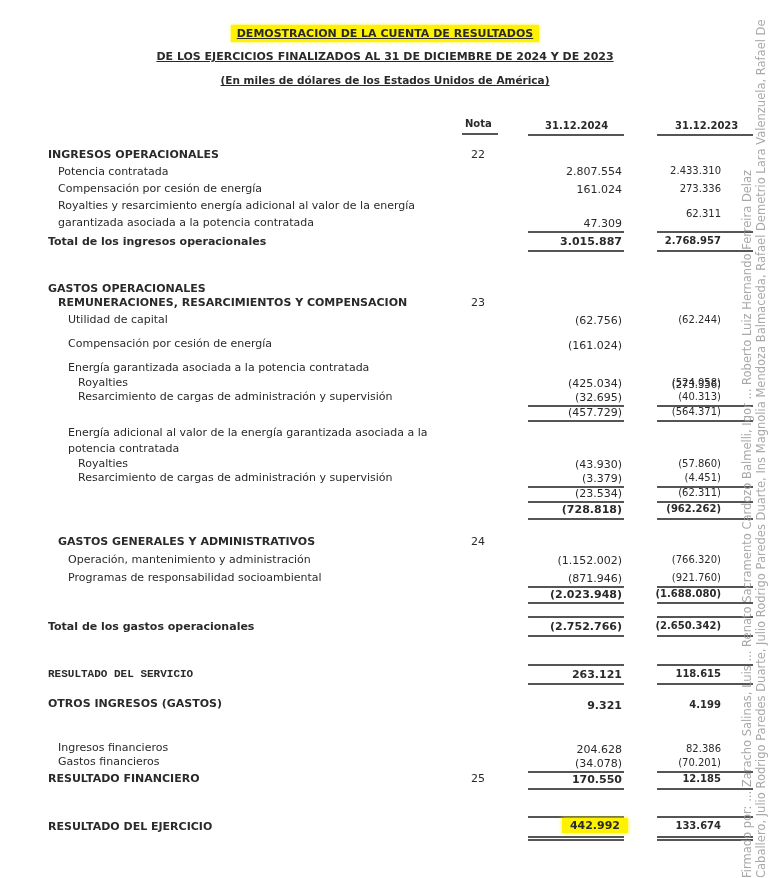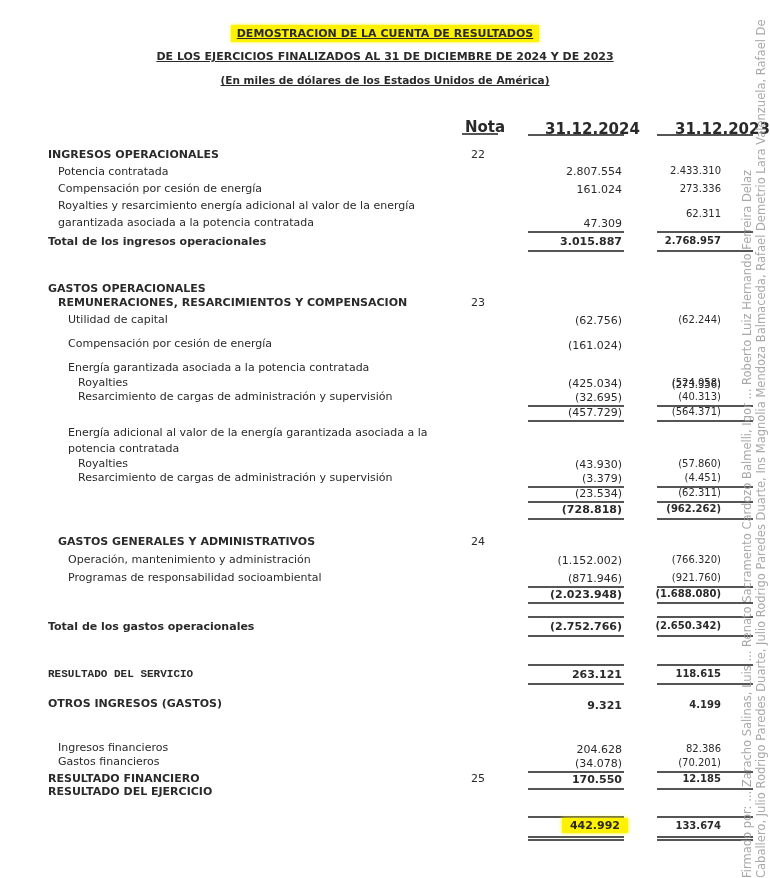--- a/index.html
+++ b/index.html
@@ -6,21 +6,21 @@
   body {
     width:770px; height:878px; background:#ffffff; position:relative; overflow:hidden;
     font-family:"DejaVu Sans", sans-serif; color:#2a2a2a;
   }
   .abs { position:absolute; white-space:nowrap; }
   .title-block { position:absolute; left:0; width:770px; text-align:center; }
   .t1 { top:27px; font-size:11px; font-weight:bold; }
   .t1 span { background:#fff200; padding:2px 6px; text-decoration:underline; box-shadow:0 0 3px #fff200; }
   .t2 { top:50px; font-size:11px; font-weight:bold; text-decoration:underline; }
   .t3 { top:74px; font-size:10.5px; font-weight:bold; text-decoration:underline; }
-  .hdr { font-size:15px; font-weight:bold; }
+  .hdr { font-size:10px; font-weight:bold; }
   .lbl { font-size:11px; left:48px; }
   .b { font-weight:bold; }
   .ind1 { left:58px; }
   .ind2 { left:68px; }
   .ind3 { left:78px; }
   .nota { left:471px; font-size:11px; }
   .v24 { right:148px; font-size:11px; text-align:right; }
   .v23 { right:49px; font-size:10px; text-align:right; }
   .line { position:absolute; height:1.5px; background:#555; }
   .c24 { left:528px; width:96px; }
@@ -160,21 +160,21 @@
 <div class="line c23" style="top:771px;"></div>
 <div class="abs lbl b" style="top:772px;">RESULTADO FINANCIERO</div>
 <div class="abs nota" style="top:772px;">25</div>
 <div class="abs v24 b" style="top:773px;">170.550</div>
 <div class="abs v23 b" style="top:773px;">12.185</div>
 <div class="line c24" style="top:788px;"></div>
 <div class="line c23" style="top:788px;"></div>
 
 <div class="line c24" style="top:816px;"></div>
 <div class="line c23" style="top:816px;"></div>
-<div class="abs lbl b" style="top:785px;">RESULTADO DEL EJERCICIO</div>
+<div class="abs lbl b" style="top:820px;">RESULTADO DEL EJERCICIO</div>
 <div class="abs v24 b" style="top:819px;right:142px;"><span class="hl">442.992</span></div>
 <div class="abs v23 b" style="top:820px;">133.674</div>
 <div class="line c24" style="top:836px;"></div>
 <div class="line c24" style="top:839px;"></div>
 <div class="line c23" style="top:836px;"></div>
 <div class="line c23" style="top:839px;"></div>
 
 <div class="watermark">
   <div>Firmado por: ... Zaracho Salinas, Luis ... Renato Sacramento Cardozo Balmelli, Igor ... Roberto Luiz Hernando Ferreira Delaz</div>
   <div>Caballero, Julio Rodrigo Paredes Duarte, Julio Rodrigo Paredes Duarte, Ins Magnolia Mendoza Balmaceda, Rafael Demetrio Lara Valenzuela, Rafael De</div>

